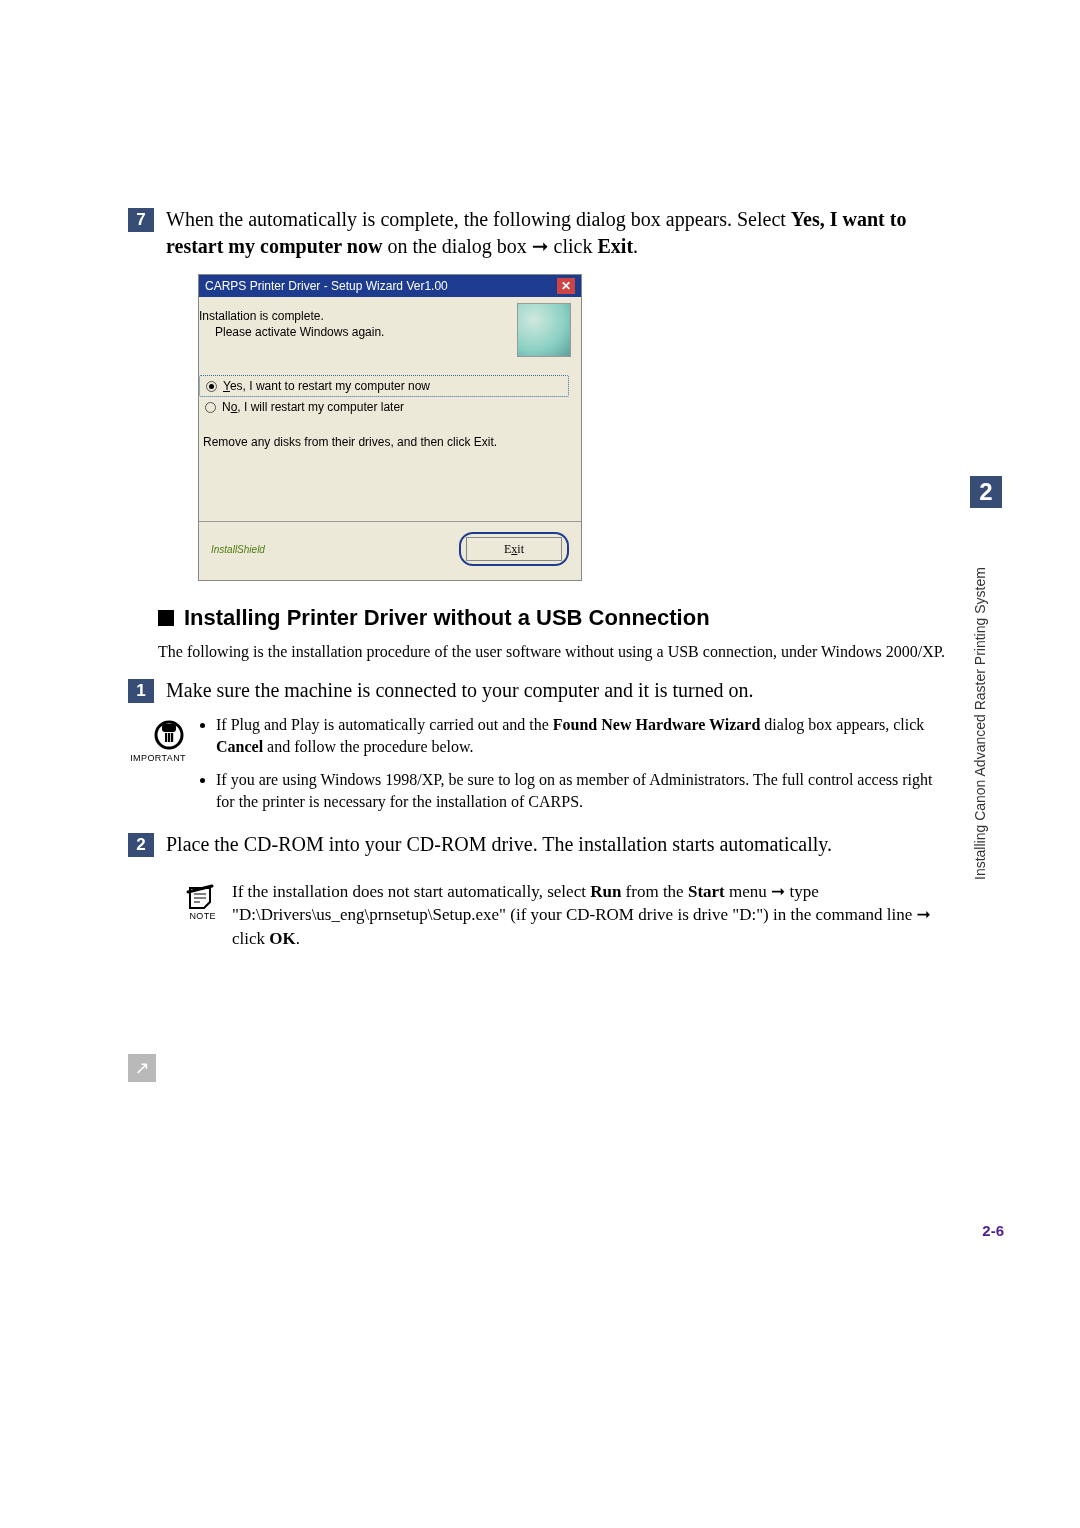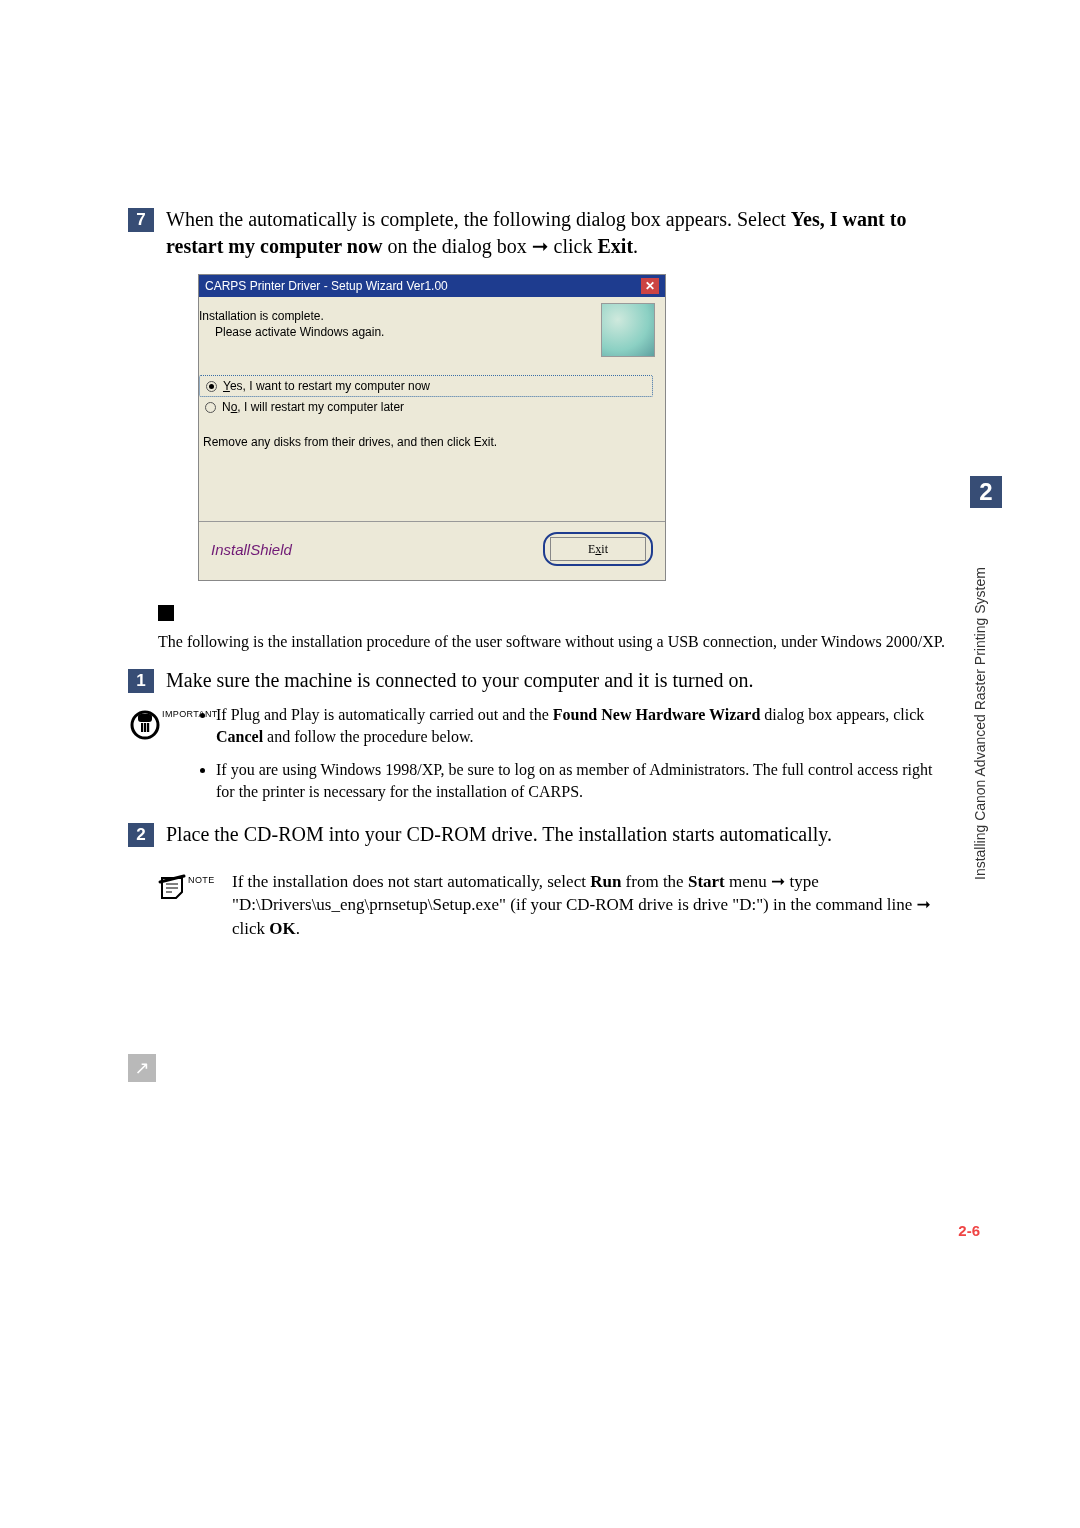--- a/index.html
+++ b/index.html
@@ -1,50 +1,50 @@
 <!DOCTYPE html>
 <html><head>
 <meta charset="utf-8">
 <style>
   * { box-sizing: border-box; margin: 0; padding: 0; }
   html, body { width: 1080px; height: 1528px; background: #fff; font-family: "Times New Roman", Times, serif; color: #000; }
   .page { position: relative; width: 1080px; height: 1528px; }
   .chapter-tab { position: absolute; right: 78px; top: 476px; width: 32px; height: 32px; background: #374d75; color: #fff; font: 700 24px/32px Arial, sans-serif; text-align: center; }
   .side-label { position: absolute; right: 80px; top: 520px; width: 28px; height: 360px; font: 14px Arial, sans-serif; color: #333; writing-mode: vertical-rl; transform: rotate(180deg); text-align: left; }
-  .page-num { position: absolute; right: 100px; top: 1222px; font: 700 15px Arial, sans-serif; color: #ef4444; }
+  .page-num { position: absolute; right: 76px; top: 1222px; font: 700 15px Arial, sans-serif; color: #4c1d95; }
   .back-btn { position: absolute; left: 128px; top: 1054px; width: 28px; height: 28px; background: #b9b9b9; display:flex; align-items:center; justify-content:center; font: 18px Arial; color:#fff; }
   .content { position: absolute; left: 128px; right: 130px; top: 206px; }
 
   .step-row { display: flex; align-items: flex-start; gap: 12px; }
   .step-badge { width: 26px; height: 24px; background: #374d75; color:#fff; font:700 17px/24px Arial; text-align:center; flex:0 0 26px; margin-top:2px; }
   .step-text { font-size: 20px; line-height: 1.35; }
 
-  .dialog-img { margin: 14px 0 24px 70px; width: 468px; border: 1px solid #888; background:#ece9d8; font: 12px "Tahoma", Arial; }
+  .dialog-img { margin: 14px 0 24px 70px; width: 384px; border: 1px solid #888; background:#ece9d8; font: 12px "Tahoma", Arial; }
   .dlg-title { background: linear-gradient(#1e3c8f,#1e3c8f); color:#fff; padding:3px 6px; display:flex; justify-content:space-between; align-items:center; }
   .dlg-title .x { width:18px; height:16px; background:#c44; color:#fff; text-align:center; font:700 12px/16px Arial; }
   .dlg-body { position:relative; padding: 10px 12px 12px 0; }
   .dlg-banner { position:absolute; right:10px; top:6px; width:54px; height:54px; background: radial-gradient(circle at 30% 30%, #cfe9dd 0%, #8bd0c3 60%, #5ea0a0 100%); border:1px solid #999; }
   .dlg-line { margin: 2px 0; }
   .dlg-radio-group { margin-top: 36px; }
   .dlg-radio { display:flex; align-items:center; gap:6px; padding:3px 6px; }
   .dlg-radio.selected { border:1px dotted #3a6ea5; border-radius:2px; }
   .dlg-radio .rb { width:11px; height:11px; border:1px solid #555; border-radius:50%; display:inline-flex; align-items:center; justify-content:center; }
   .dlg-radio .rb.checked::after { content:""; width:5px; height:5px; background:#000; border-radius:50%; }
   .dlg-underline { text-decoration: underline; }
   .dlg-remove { margin: 18px 0 60px 4px; }
   .dlg-footer { border-top:1px solid #999; padding:10px 12px 14px; display:flex; justify-content:space-between; align-items:center; }
-  .dlg-brand { color:#701a75; font-style:italic; font-size:15px; }
+  .dlg-brand { color:#4d7c0f; font-style:italic; font-size:10px; }
   .dlg-exit-wrap { border:2px solid #1e3c8f; border-radius:14px; padding:3px 5px; }
   .dlg-exit { width:96px; height:24px; background:#ece9d8; border:1px solid #888; font:12px Tahoma; }
 
   .subhead { margin: 6px 0 10px 30px; font: 700 22px Arial, sans-serif; display:flex; align-items:center; gap:10px; }
   .subhead .blk { width:16px; height:16px; background:#000; }
   .para { margin: 0 0 14px 30px; font-size: 16px; line-height:1.4; }
 
-  .icon-col { width:58px; flex:0 0 58px; display:flex; flex-direction:row; align-items:flex-start; margin-top:4px; }
+  .icon-col { width:58px; flex:0 0 58px; display:flex; flex-direction:column; align-items:flex-end; margin-top:4px; }
   .important-icon svg, .note-icon svg { display:block; }
   .icon-label { font:9px/1 Arial; letter-spacing:0.4px; margin-top:2px; }
 
   .bullets { font-size:16px; line-height:1.38; }
   .bullets li { margin-left: 18px; margin-bottom: 10px; list-style: disc; }
 
   .section7-wrap { margin-bottom: 6px; }
   .step-row.mt { margin-top: 8px; }
   .note-row { display:flex; gap:16px; margin: 22px 0 0 30px; align-items:flex-start; }
   .note-text { font-size:17px; line-height:1.38; }
@@ -92,20 +92,21 @@
       <div class="dlg-footer">
         <span class="dlg-brand">InstallShield</span>
         <span class="dlg-exit-wrap">
           <button class="dlg-exit"><span>E</span><span class="dlg-underline">x</span><span>it</span></button>
         </span>
       </div>
     </div>
 
     <div class="subhead">
       <span class="blk"></span>
+      <span>Installing Printer Driver without a USB Connection</span>
     </div>
 
     <p class="para">The following is the installation procedure of the user software without using a USB connection, under Windows 2000/XP.</p>
 
     <div class="step-row mt">
       <div class="step-badge">1</div>
       <div class="step-text">Make sure the machine is connected to your computer and it is turned on.</div>
     </div>
 
     <div class="step-row" style="margin-top:10px;">

